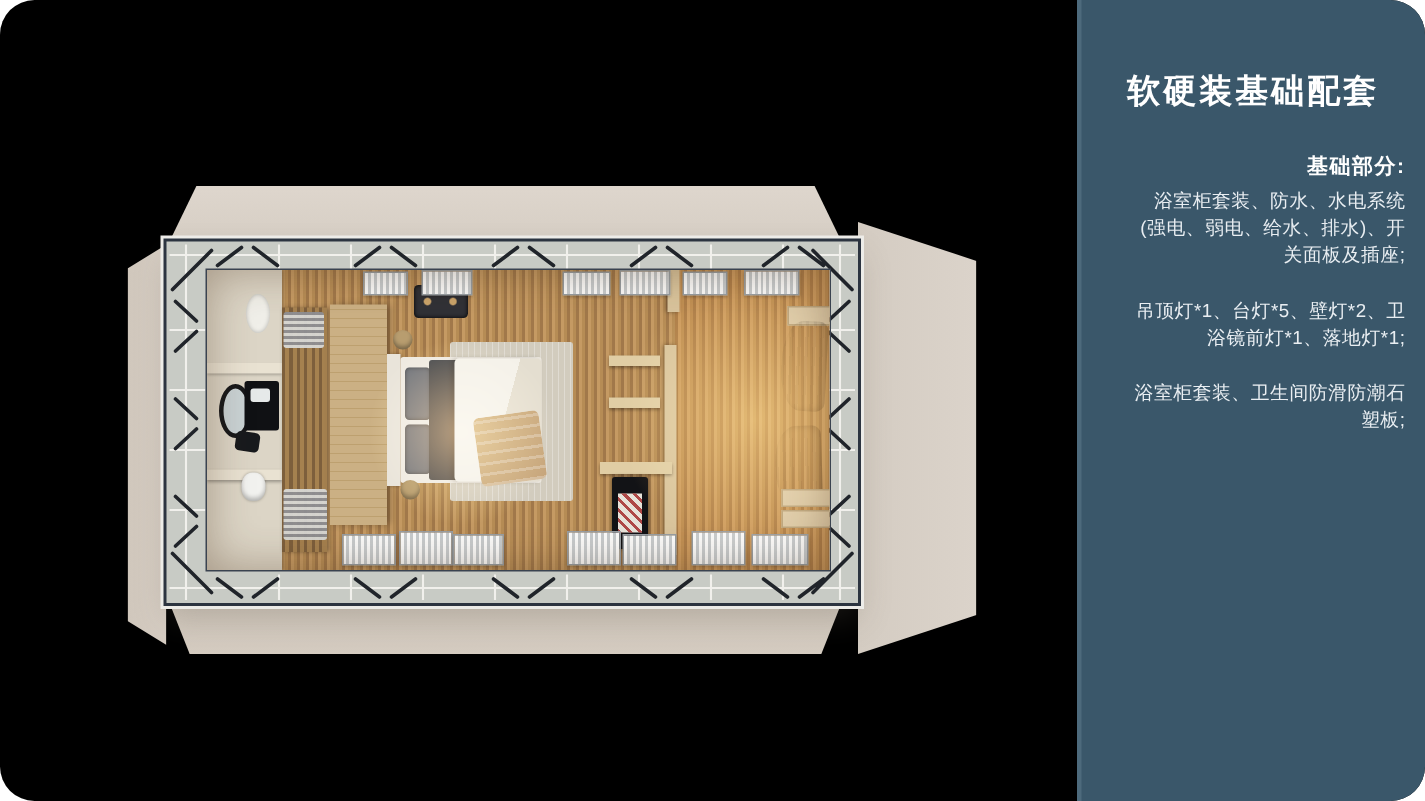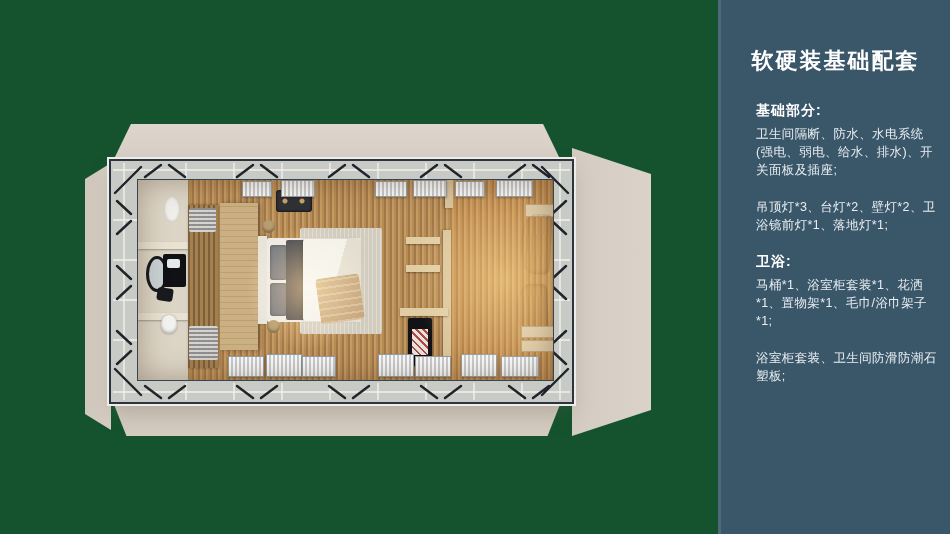--- a/index.html
+++ b/index.html
@@ -1,24 +1,24 @@
 <!DOCTYPE html>
 <html><head>
 <meta charset="utf-8">
 <style>
   html,body{margin:0;padding:0;}
   body{width:950px;height:534px;font-family:"Liberation Sans",sans-serif;}
-  .stage{position:relative;width:950px;height:534px;background:#14532d;overflow:hidden;}
+  .stage{position:relative;width:950px;height:534px;background:#000000;overflow:hidden;border-radius:23px;}
   .abs{position:absolute;}
 
   
   .sidebar{position:absolute;left:718px;top:0;width:232px;height:534px;
     background:#3a576a;border-left:3px solid #4d6a7c;box-sizing:border-box;color:#fff;}
   .sidebar-title{margin:46px 8px 0;text-align:center;font-size:22px;font-weight:bold;letter-spacing:2px;white-space:nowrap;}
-  .sections{padding:26px 13px 0 35px;}
+  .sections{padding:26px 13px 0 35px;text-align:right;}
   .section{margin-bottom:19px;}
   .section h3{margin:0 0 5px;font-size:14px;font-weight:bold;letter-spacing:1px;color:#ffffff;}
   .section p{margin:0;font-size:12.5px;line-height:18px;letter-spacing:.4px;color:#e9eef2;}
 
   
   .plan{position:absolute;left:85px;top:124px;width:566px;height:314px;}
   .flap{position:absolute;filter:drop-shadow(0 3px 4px rgba(140,130,118,.28));}
   .flap-top{left:28px;top:0;width:448px;height:37px;background:linear-gradient(#ded6cd,#d6cec4);
     clip-path:polygon(4% 0,96% 0,100% 100%,0 100%);}
   .flap-bottom{left:28px;top:278px;width:448px;height:34px;background:linear-gradient(#cfc6bb,#d5ccc1);
@@ -171,29 +171,25 @@
         <div class="abs lounger" style="left:363px;top:176px;width:38px;height:21px"></div>
       </div>
     </div>
   </div>
 
   <aside class="sidebar">
     <h1 class="sidebar-title">软硬装基础配套</h1>
     <div class="sections">
       <div class="section">
         <h3>基础部分:</h3>
-        <p>卫生间隔断、防水、水电系统(强电、弱电、给水、排水)、开关面板及插座;</p>
+        <p>浴室柜套装、防水、水电系统(强电、弱电、给水、排水)、开关面板及插座;</p>
       </div>
       <div class="section">
       </div>
       <div class="section">
-        <p>吊顶灯*3、台灯*2、壁灯*2、卫浴镜前灯*1、落地灯*1;</p>
-      </div>
-      <div class="section">
-        <h3>卫浴:</h3>
-        <p>马桶*1、浴室柜套装*1、花洒*1、置物架*1、毛巾/浴巾架子*1;</p>
+        <p>吊顶灯*1、台灯*5、壁灯*2、卫浴镜前灯*1、落地灯*1;</p>
       </div>
       <div class="section">
         <p>浴室柜套装、卫生间防滑防潮石塑板;</p>
       </div>
     </div>
   </aside>
 </div>
 
 </body></html>

